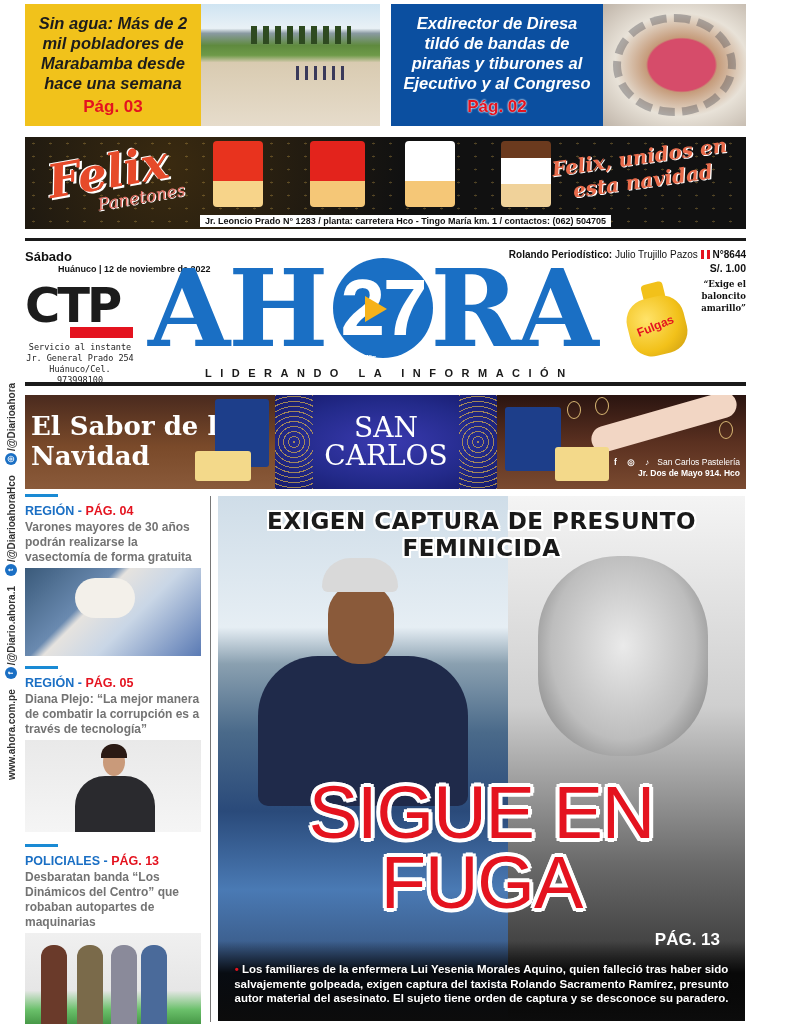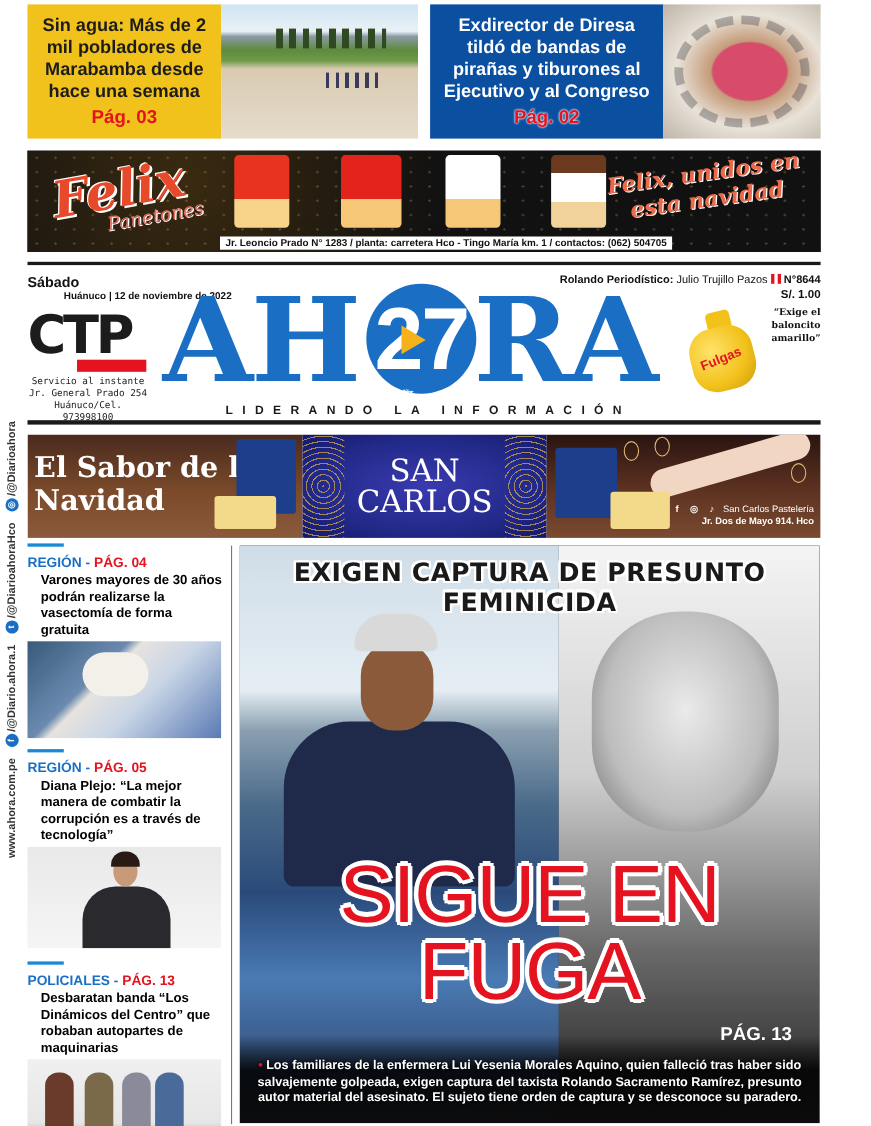--- a/index.html
+++ b/index.html
@@ -6,21 +6,21 @@
   html, body { width: 792px; height: 1024px; overflow: hidden; background: #ffffff; }
   body { position: relative; font-family: "Liberation Sans", sans-serif; color: #111; }
 
   
   .teaser { position: absolute; top: 4px; height: 122px; display: flex; }
   .teaser-left { left: 25px; width: 355px; }
   .teaser-right { left: 391px; width: 355px; }
   .teaser-box { width: 176px; height: 100%; display: flex; flex-direction: column; align-items: center; justify-content: center; text-align: center; padding: 4px 8px; }
   .teaser-left .teaser-box { background: #f1c21b; color: #1c1c1c; }
   .teaser-right .teaser-box { background: #0b4fa0; color: #ffffff; width: 212px; }
-  .teaser-title { font-weight: bold; font-size: 16.5px; line-height: 20px; }
+  .teaser-title { font-weight: bold; font-size: 16.5px; line-height: 20px; font-style: italic; }
   .teaser-page { font-weight: bold; color: #e4131f; font-size: 17px; margin-top: 4px; }
   .teaser-right .teaser-page { text-shadow: 0 0 2px #fff, 0 0 2px #fff; }
   .teaser-photo { flex: 1; height: 100%; position: relative; overflow: hidden; }
   .photo-road { background: linear-gradient(180deg, #cfe4f2 0%, #e9f1f6 20%, #8a9aa2 24%, #5f8a3e 34%, #6e9a48 42%, #d9cbb1 48%, #e6dccb 100%); }
   .photo-road .trees { position: absolute; left: 50px; top: 22px; width: 100px; height: 18px; background: repeating-linear-gradient(90deg, #2e4a20 0 6px, transparent 6px 12px); }
   .photo-road .people { position: absolute; left: 95px; top: 62px; width: 50px; height: 14px; background: repeating-linear-gradient(90deg, #3a3a5a 0 3px, transparent 3px 9px); }
   .photo-congress { background: radial-gradient(ellipse at 55% 50%, #d64c6a 0 30%, #c59b7a 32%, #e8e2d8 60%, #bfb4a8 100%); }
   .photo-congress .seats { position: absolute; inset: 10px; border-radius: 50%; border: 8px dashed rgba(60,60,70,.35); }
 
   
@@ -87,21 +87,21 @@
   .social-item { display: flex; align-items: center; gap: 2px; }
   .social-icon { display: inline-block; width: 12px; height: 12px; border-radius: 50%; background: #1a6fc4; color: #fff; font-size: 8px; line-height: 12px; text-align: center; }
 
   
   .sidebar { position: absolute; left: 25px; top: 494px; width: 178px; }
   .story { position: relative; margin-bottom: 0; }
   .story-rule { width: 33px; height: 3px; background: #1a8ad4; margin-bottom: 7px; }
   .story-kicker { font-size: 12.5px; font-weight: bold; margin-bottom: 2px; }
   .kicker-section { color: #1a6fc4; }
   .kicker-page { color: #e4131f; }
-  .story-headline { font-size: 12px; line-height: 15px; font-weight: bold; color: #000000; margin-bottom: 3px; margin-left: 12px; }
+  .story-headline { font-size: 12px; line-height: 15px; font-weight: bold; color: #737373; margin-bottom: 3px; }
   .story-photo { width: 176px; position: relative; overflow: hidden; }
   .photo-surgery { height: 88px; background: linear-gradient(135deg, #3a5a7a 0%, #6a8ab0 35%, #e6e3df 40%, #c9d6e6 60%, #5a7ab4 100%); }
   .photo-surgery .glove { position: absolute; left: 50px; top: 10px; width: 60px; height: 40px; border-radius: 20px; background: #f3f0ea; }
   .photo-portrait { height: 92px; background: linear-gradient(180deg, #e9e9e9 0%, #f5f5f5 100%); }
   .photo-portrait .head { position: absolute; left: 78px; top: 8px; width: 22px; height: 28px; border-radius: 50%; background: #c99a7a; }
   .photo-portrait .hair { position: absolute; left: 76px; top: 4px; width: 26px; height: 14px; border-radius: 12px 12px 0 0; background: #2a1a14; }
   .photo-portrait .body { position: absolute; left: 50px; top: 36px; width: 80px; height: 56px; border-radius: 30px 30px 0 0; background: #2a2a2e; }
   .photo-police { height: 96px; background: linear-gradient(180deg, #f0f0f0 0%, #e6e6e6 60%, #6ac06a 80%, #3a8a3a 100%); }
   .photo-police .man { position: absolute; top: 12px; width: 26px; height: 84px; border-radius: 12px 12px 0 0; }
   .divider-v { position: absolute; left: 210px; top: 496px; width: 1px; height: 526px; background: #777; }

